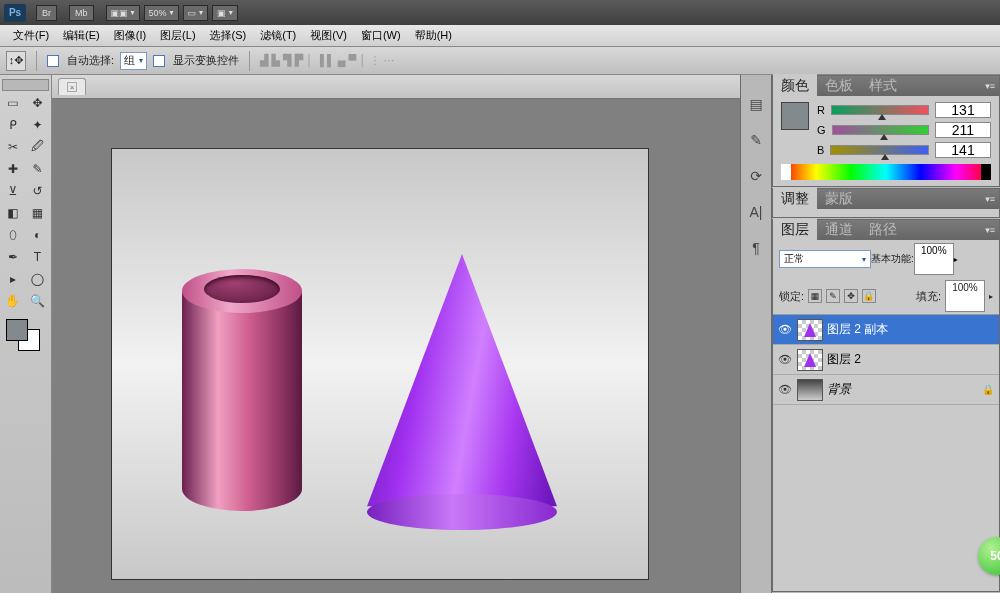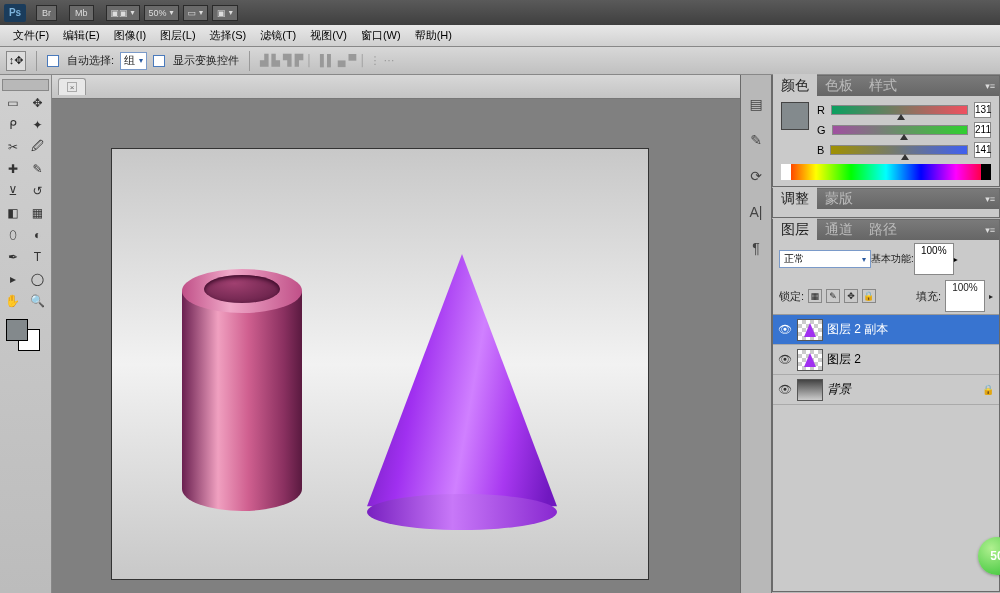--- a/index.html
+++ b/index.html
@@ -60,21 +60,21 @@
 .pnl-tab.active{background:#cacaca;color:#222}
 .pnl-menu{margin-left:auto;padding:0 4px;font-size:9px;color:#ddd}
 .color-body{padding:6px 8px}
 .color-row{display:flex;align-items:center;gap:6px;margin-bottom:4px}
 .color-sw{width:28px;height:28px;background:#838a8d;border:1px solid #444;display:inline-block}
 .slider{flex:1;height:10px;position:relative;border:1px solid #888}
 .slider.r{background:linear-gradient(90deg,#0aa060,#f05060)}
 .slider.g{background:linear-gradient(90deg,#a050a0,#30d030)}
 .slider.b{background:linear-gradient(90deg,#a09000,#4060f0)}
 .slider-thumb{position:absolute;top:8px;width:0;height:0;border-left:4px solid transparent;border-right:4px solid transparent;border-bottom:6px solid #333}
-.num-in{width:17px;height:16px;border:1px solid #888;background:#fff;text-align:center;font-size:10px;line-height:14px}
+.num-in{width:56px;height:16px;border:1px solid #888;background:#fff;text-align:center;font-size:14px;line-height:14px}
 .spec{height:16px;background:linear-gradient(90deg,#f00,#ff0,#0f0,#0ff,#00f,#f0f,#f00);position:relative;margin-top:2px}
 .spec::before{content:"";position:absolute;left:0;top:0;width:10px;height:100%;background:#fff}
 .spec::after{content:"";position:absolute;right:0;top:0;width:10px;height:100%;background:#000}
 .adjust-body{height:8px}
 .layer-ctrl{display:flex;align-items:center;padding:3px 6px;background:#cacaca}
 .layer-sel{border:1px solid #7a9ac9;background:#fff;padding:1px 4px;flex:0 0 92px;display:flex;align-items:center;height:18px;font-size:10px}
 .layer-sel::after{content:"▾";color:#2a5aa0;margin-left:auto;font-size:8px}
 .layer-lbl{font-size:10px;color:#222}
 .layer-pct{width:40px;height:32px;border:1px solid #888;background:#fff;font-size:10px;text-align:center;line-height:14px}
 .lock-row{display:flex;align-items:center;gap:4px;padding:2px 6px;border-bottom:1px solid #999;font-size:10px;color:#222}

